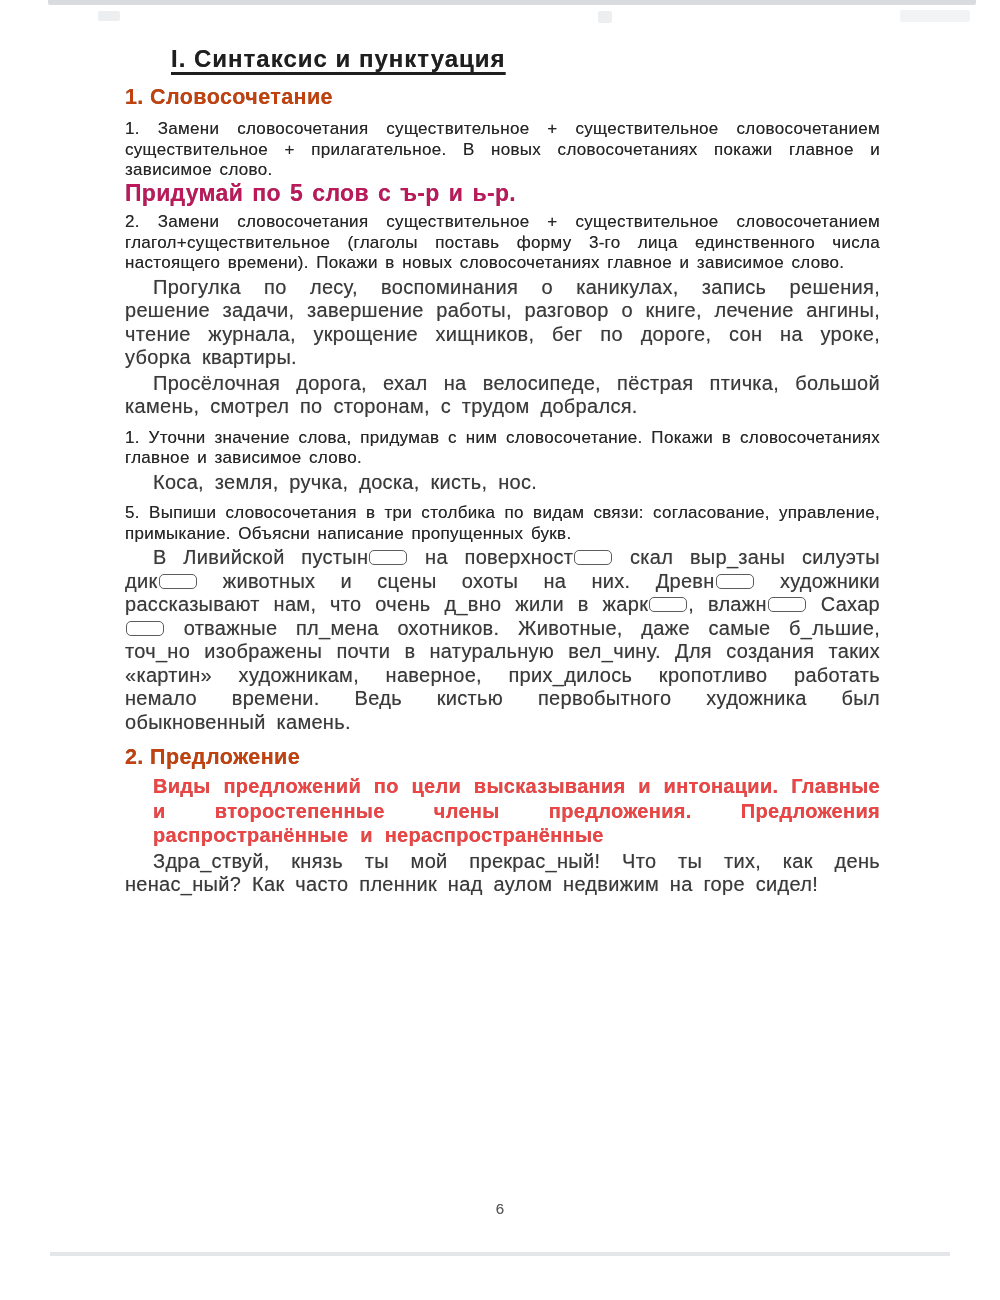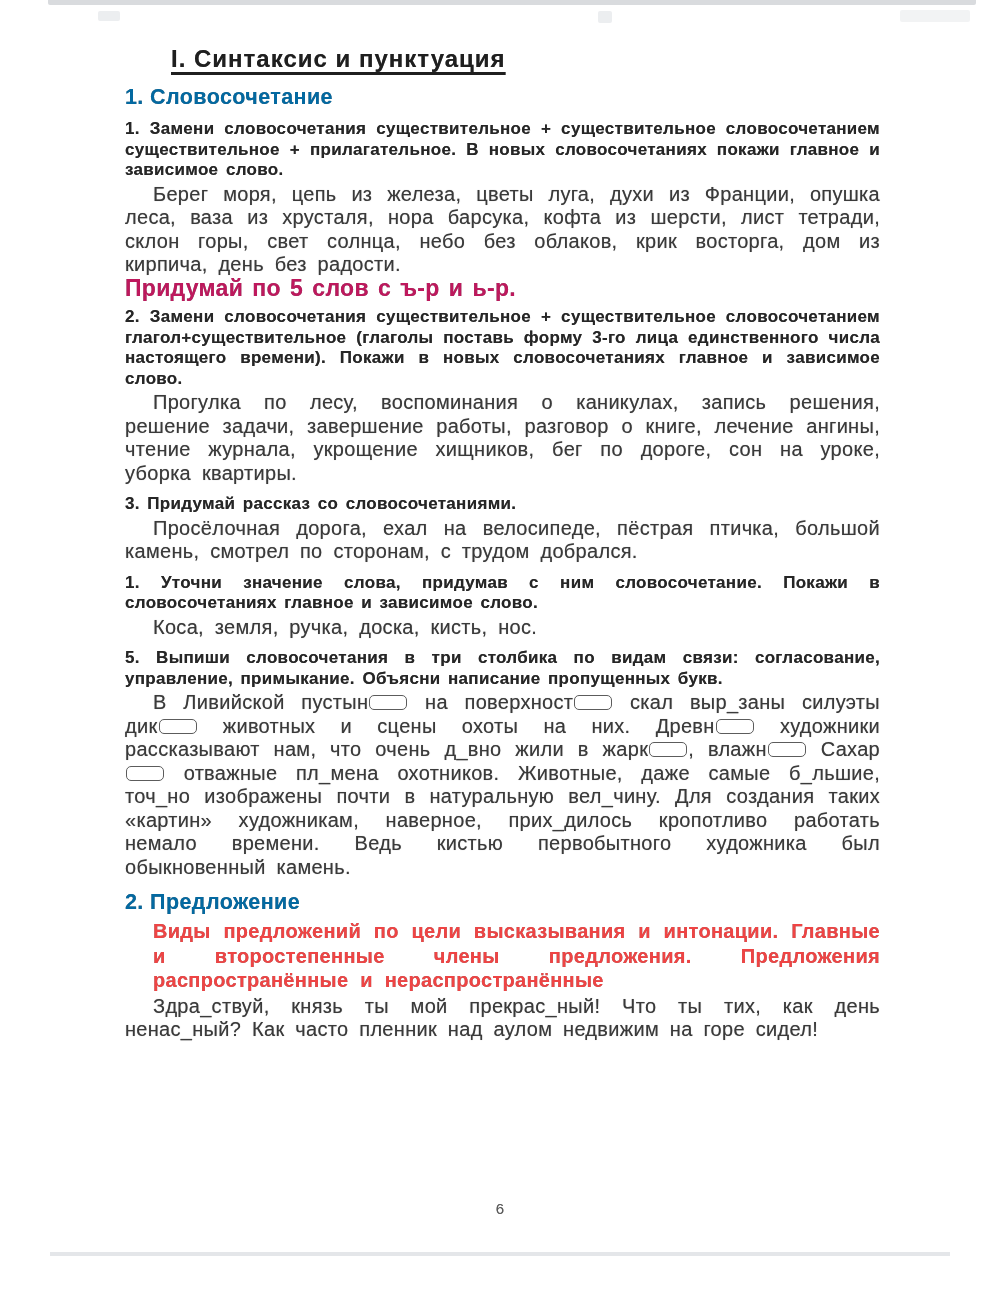--- a/index.html
+++ b/index.html
@@ -27,27 +27,27 @@
     position:absolute;left:125px;top:44px;width:755px;
     color:#383838;
   }
   .t1{
     font-size:24px;line-height:30px;font-weight:700;color:#1f1f1f;
     letter-spacing:1px;margin:0 0 6px 46px;
     text-decoration:underline;text-decoration-thickness:2.5px;text-underline-offset:5px;
     text-shadow:0 0 .6px rgba(30,30,30,.65);
   }
   .t2{
-    font-size:21.5px;line-height:26px;font-weight:700;color:#0369a1;
+    font-size:21.5px;line-height:26px;font-weight:700;color:#c2410c;
     letter-spacing:.4px;margin:10px 0 4px 0;
     text-shadow:0 0 .6px rgba(30,30,30,.6);
   }
   .exercise{margin:0;}
   .instr{
-    font-size:17px;line-height:20.5px;font-weight:700;color:#262626;
+    font-size:17px;line-height:20.5px;font-weight:400;color:#262626;
     text-align:justify;letter-spacing:.3px;word-spacing:2.5px;
     margin:9px 0 2px 0;
     text-shadow:0 0 .6px rgba(35,35,35,.6);
   }
   .body{
     font-size:20px;line-height:23.5px;color:#3a3a3a;
     text-align:justify;text-indent:28px;
     letter-spacing:.3px;word-spacing:5px;
     margin:2px 0 1px 0;
     text-shadow:0 0 .7px rgba(55,55,55,.55);
@@ -82,29 +82,27 @@
   <div class="edge-top"></div>
   <div class="smudge s1"></div>
   <div class="smudge s2"></div>
   <div class="smudge s3"></div>
 
   <div class="content" id="content">
       <div class="t1">I. Синтаксис и пунктуация</div>
       <div class="t2">1. Словосочетание</div>
       <div class="exercise">
         <div class="instr">1. Замени словосочетания существительное + существительное словосочетанием существительное + прилагательное. В новых словосочетаниях покажи главное и зависимое слово.</div>
-        <div class="body">Берег моря, цепь из железа, цветы луга, духи из Франции, опушка леса, ваза из хрусталя, нора барсука, кофта из шерсти, лист тетради, склон горы, свет солнца, небо без облаков, крик восторга, дом из кирпича, день без радости.</div>
         <div class="note">Придумай по 5 слов с ъ-р и ь-р.</div>
       </div>
       <div class="exercise">
         <div class="instr">2. Замени словосочетания существительное + существительное словосочетанием глагол+существительное (глаголы поставь форму 3-го лица единственного числа настоящего времени). Покажи в новых словосочетаниях главное и зависимое слово.</div>
         <div class="body">Прогулка по лесу, воспоминания о каникулах, запись решения, решение задачи, завершение работы, разговор о книге, лечение ангины, чтение журнала, укрощение хищников, бег по дороге, сон на уроке, уборка квартиры.</div>
       </div>
       <div class="exercise">
-        <div class="instr">3. Придумай рассказ со словосочетаниями.</div>
         <div class="body">Просёлочная дорога, ехал на велосипеде, пёстрая птичка, большой камень, смотрел по сторонам, с трудом добрался.</div>
       </div>
       <div class="exercise">
         <div class="instr">1. Уточни значение слова, придумав с ним словосочетание. Покажи в словосочетаниях главное и зависимое слово.</div>
         <div class="body">Коса, земля, ручка, доска, кисть, нос.</div>
       </div>
       <div class="exercise">
         <div class="instr">5. Выпиши словосочетания в три столбика по видам связи: согласование, управление, примыкание. Объясни написание пропущенных букв.</div>
         <div class="body">В Ливийской пустын<span class="gapbox"></span> на поверхност<span class="gapbox"></span> скал выр_заны силуэты дик<span class="gapbox"></span> животных и сцены охоты на них. Древн<span class="gapbox"></span> художники рассказывают нам, что очень д_вно жили в жарк<span class="gapbox"></span>, влажн<span class="gapbox"></span> Сахар<span class="gapbox"></span> отважные пл_мена охотников. Животные, даже самые б_льшие, точ_но изображены почти в натуральную вел_чину. Для создания таких «картин» художникам, наверное, прих_дилось кропотливо работать немало времени. Ведь кистью первобытного художника был обыкновенный камень.</div>
       </div>

